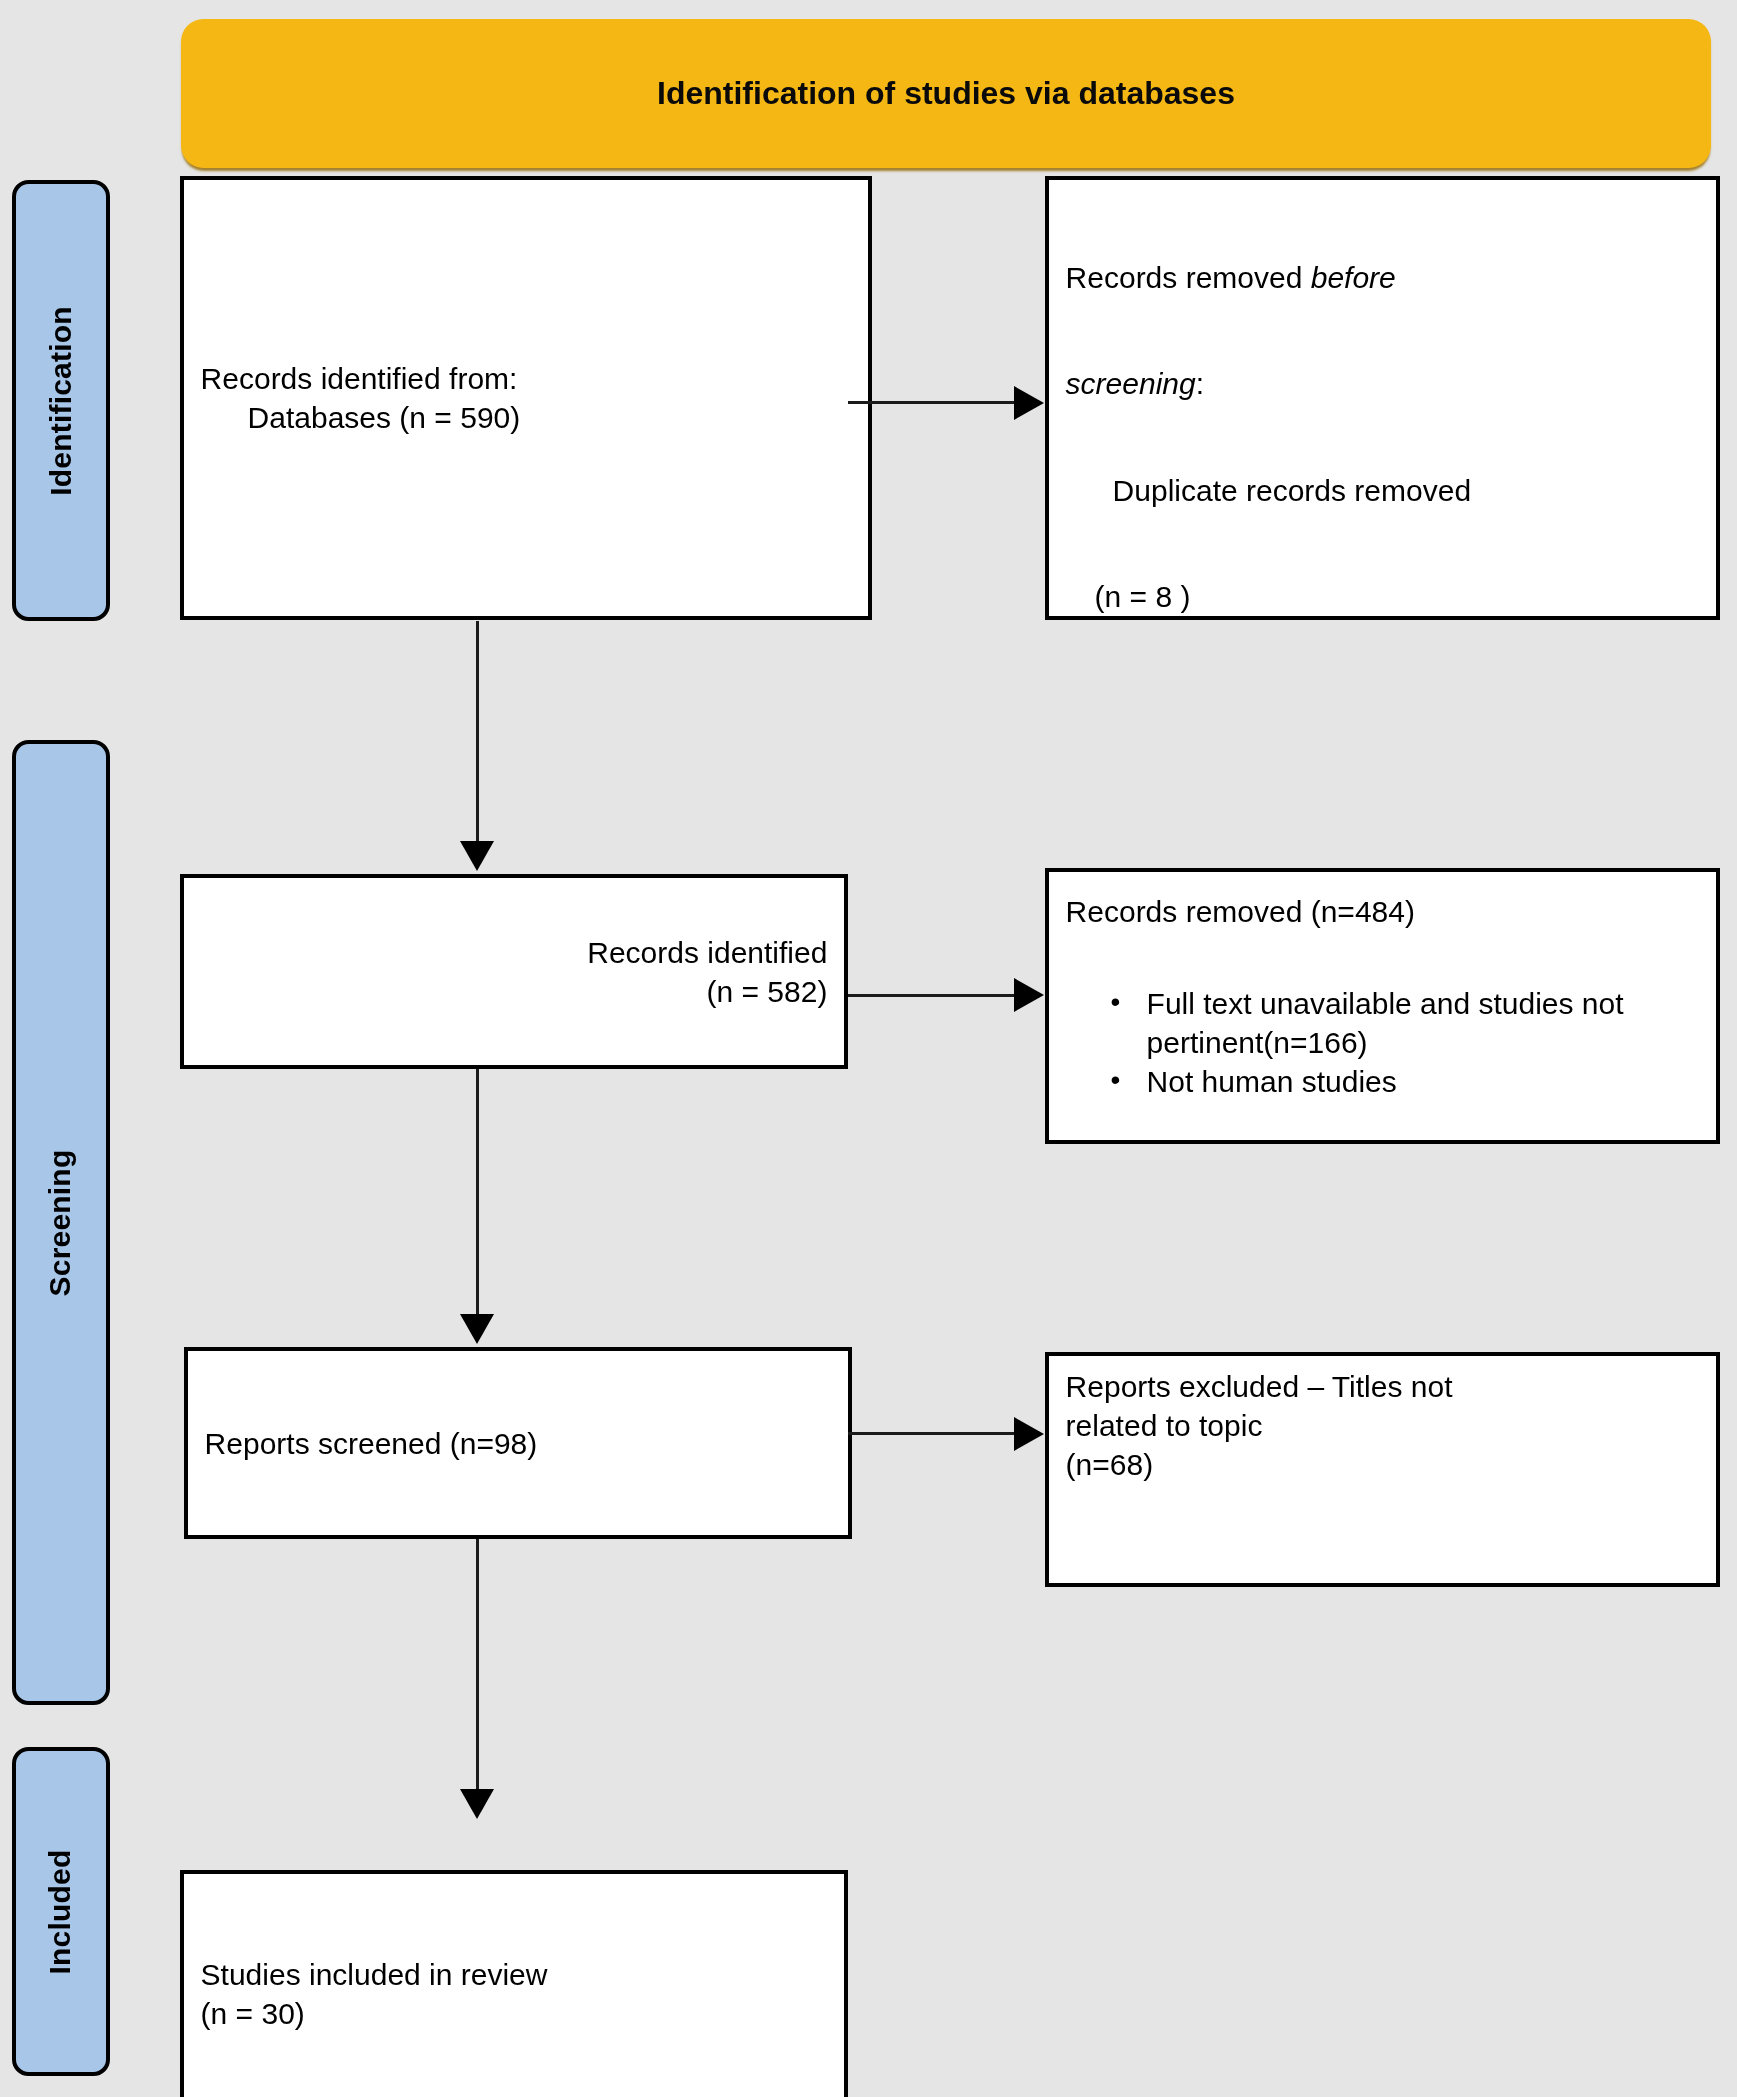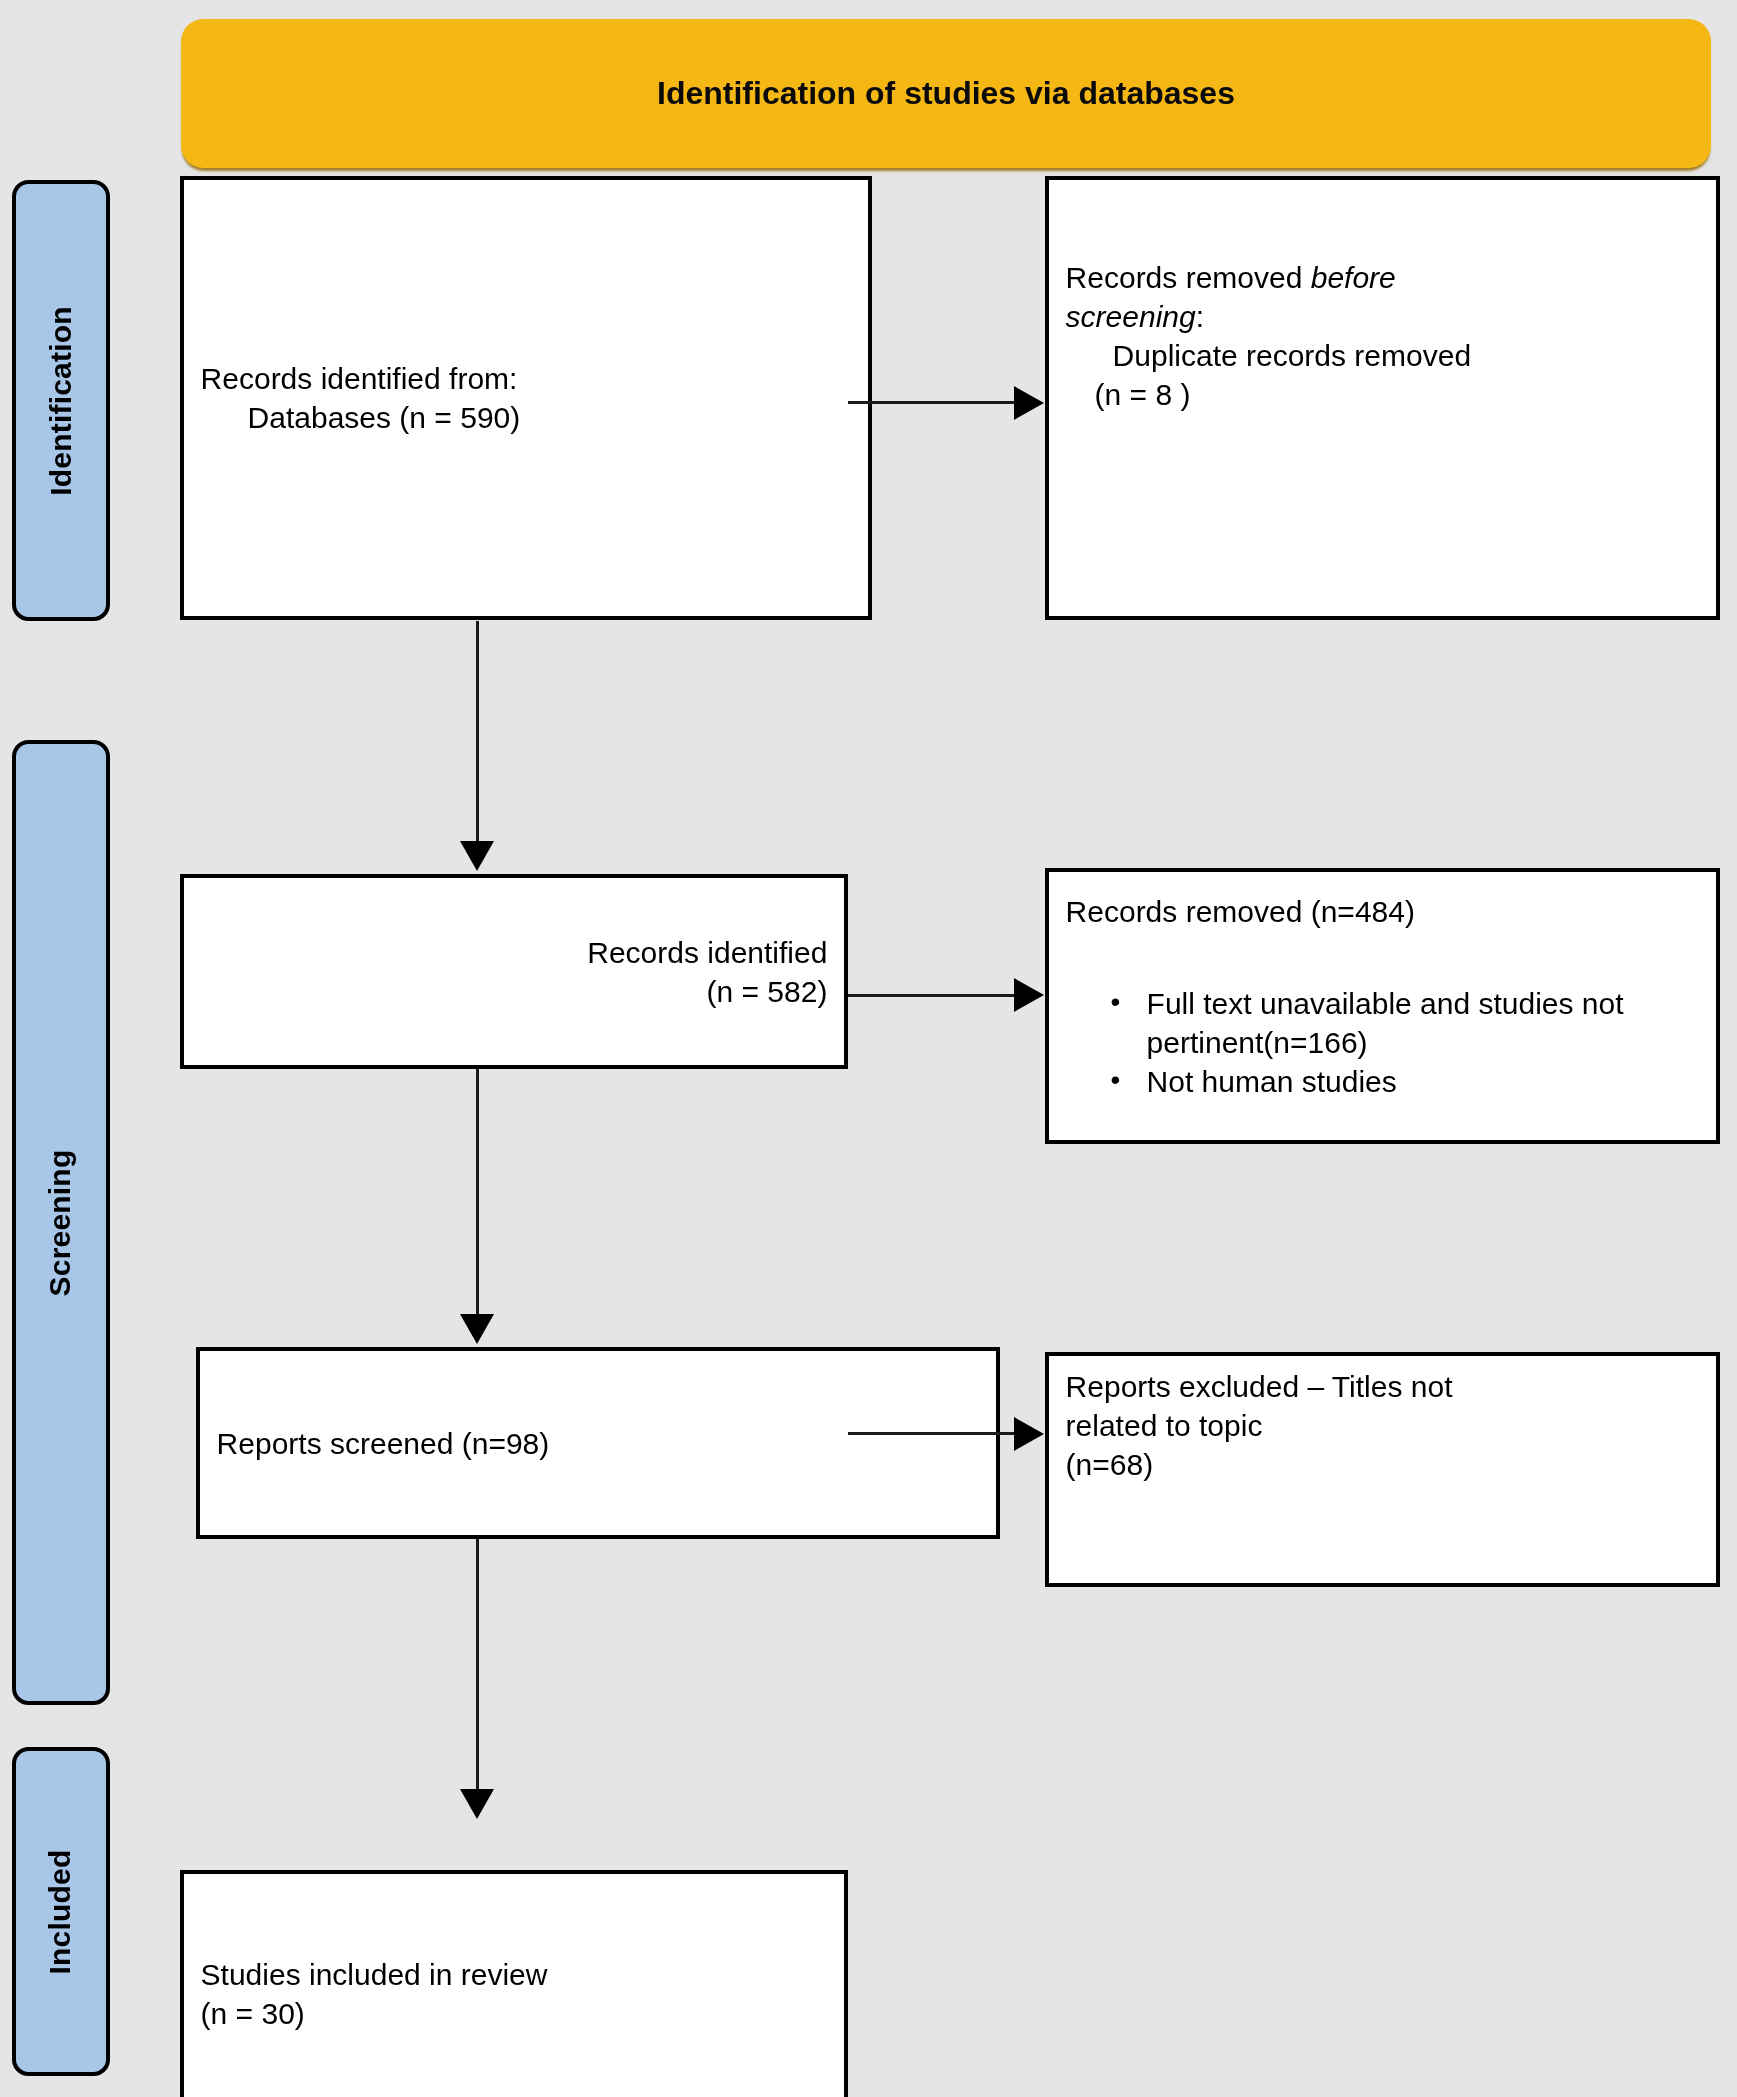--- a/index.html
+++ b/index.html
@@ -142,21 +142,21 @@
 
   <div class="stage-pill" style="left:11.7px; top:1747px; width:98px; height:329px;">
     <span class="stage-label">Included</span>
   </div>
 
   <div class="flow-box" style="left:180px; top:176px; width:692px; height:444px;">
     <div class="line">Records identified from:</div>
     <div class="line indent">Databases (n = 590)</div>
   </div>
 
-  <div class="flow-box" style="left:1045px; top:176px; width:675px; height:444px; justify-content:flex-start; padding-top:78px;">
+  <div class="flow-box" style="left:1045px; top:176px; width:675px; height:444px; justify-content:space-between; padding-top:78px;">
     <div class="line"><span>Records removed </span><span class="ital">before</span></div>
     <div class="line"><span class="ital">screening</span><span>:</span></div>
     <div class="line indent">Duplicate records removed</div>
     <div class="line indent" style="padding-left:29px;">(n = 8 )</div>
   </div>
 
   <div class="conn-h" style="left:848px; top:401px; width:169px;"></div>
   <div class="arrow-right" style="left:1014px; top:386px;"></div>
 
   <div class="conn-v" style="left:476px; top:621px; height:226px;"></div>
@@ -174,21 +174,21 @@
       <li>Not human studies</li>
     </ul>
   </div>
 
   <div class="conn-h" style="left:848px; top:994px; width:169px;"></div>
   <div class="arrow-right" style="left:1014px; top:978px;"></div>
 
   <div class="conn-v" style="left:476px; top:1069px; height:251px;"></div>
   <div class="arrow-down" style="left:460px; top:1314px;"></div>
 
-  <div class="flow-box" style="left:196px; top:1347px; width:804px; height:192px;">
+  <div class="flow-box" style="left:184px; top:1347px; width:668px; height:192px;">
     <div class="line">Reports screened (n=98)</div>
   </div>
 
   <div class="flow-box" style="left:1045px; top:1352px; width:675px; height:235px; justify-content:flex-start; padding-top:11px;">
     <div class="line">Reports excluded – Titles not</div>
     <div class="line">related to topic</div>
     <div class="line">(n=68)</div>
   </div>
 
   <div class="conn-h" style="left:848px; top:1432px; width:169px;"></div>

